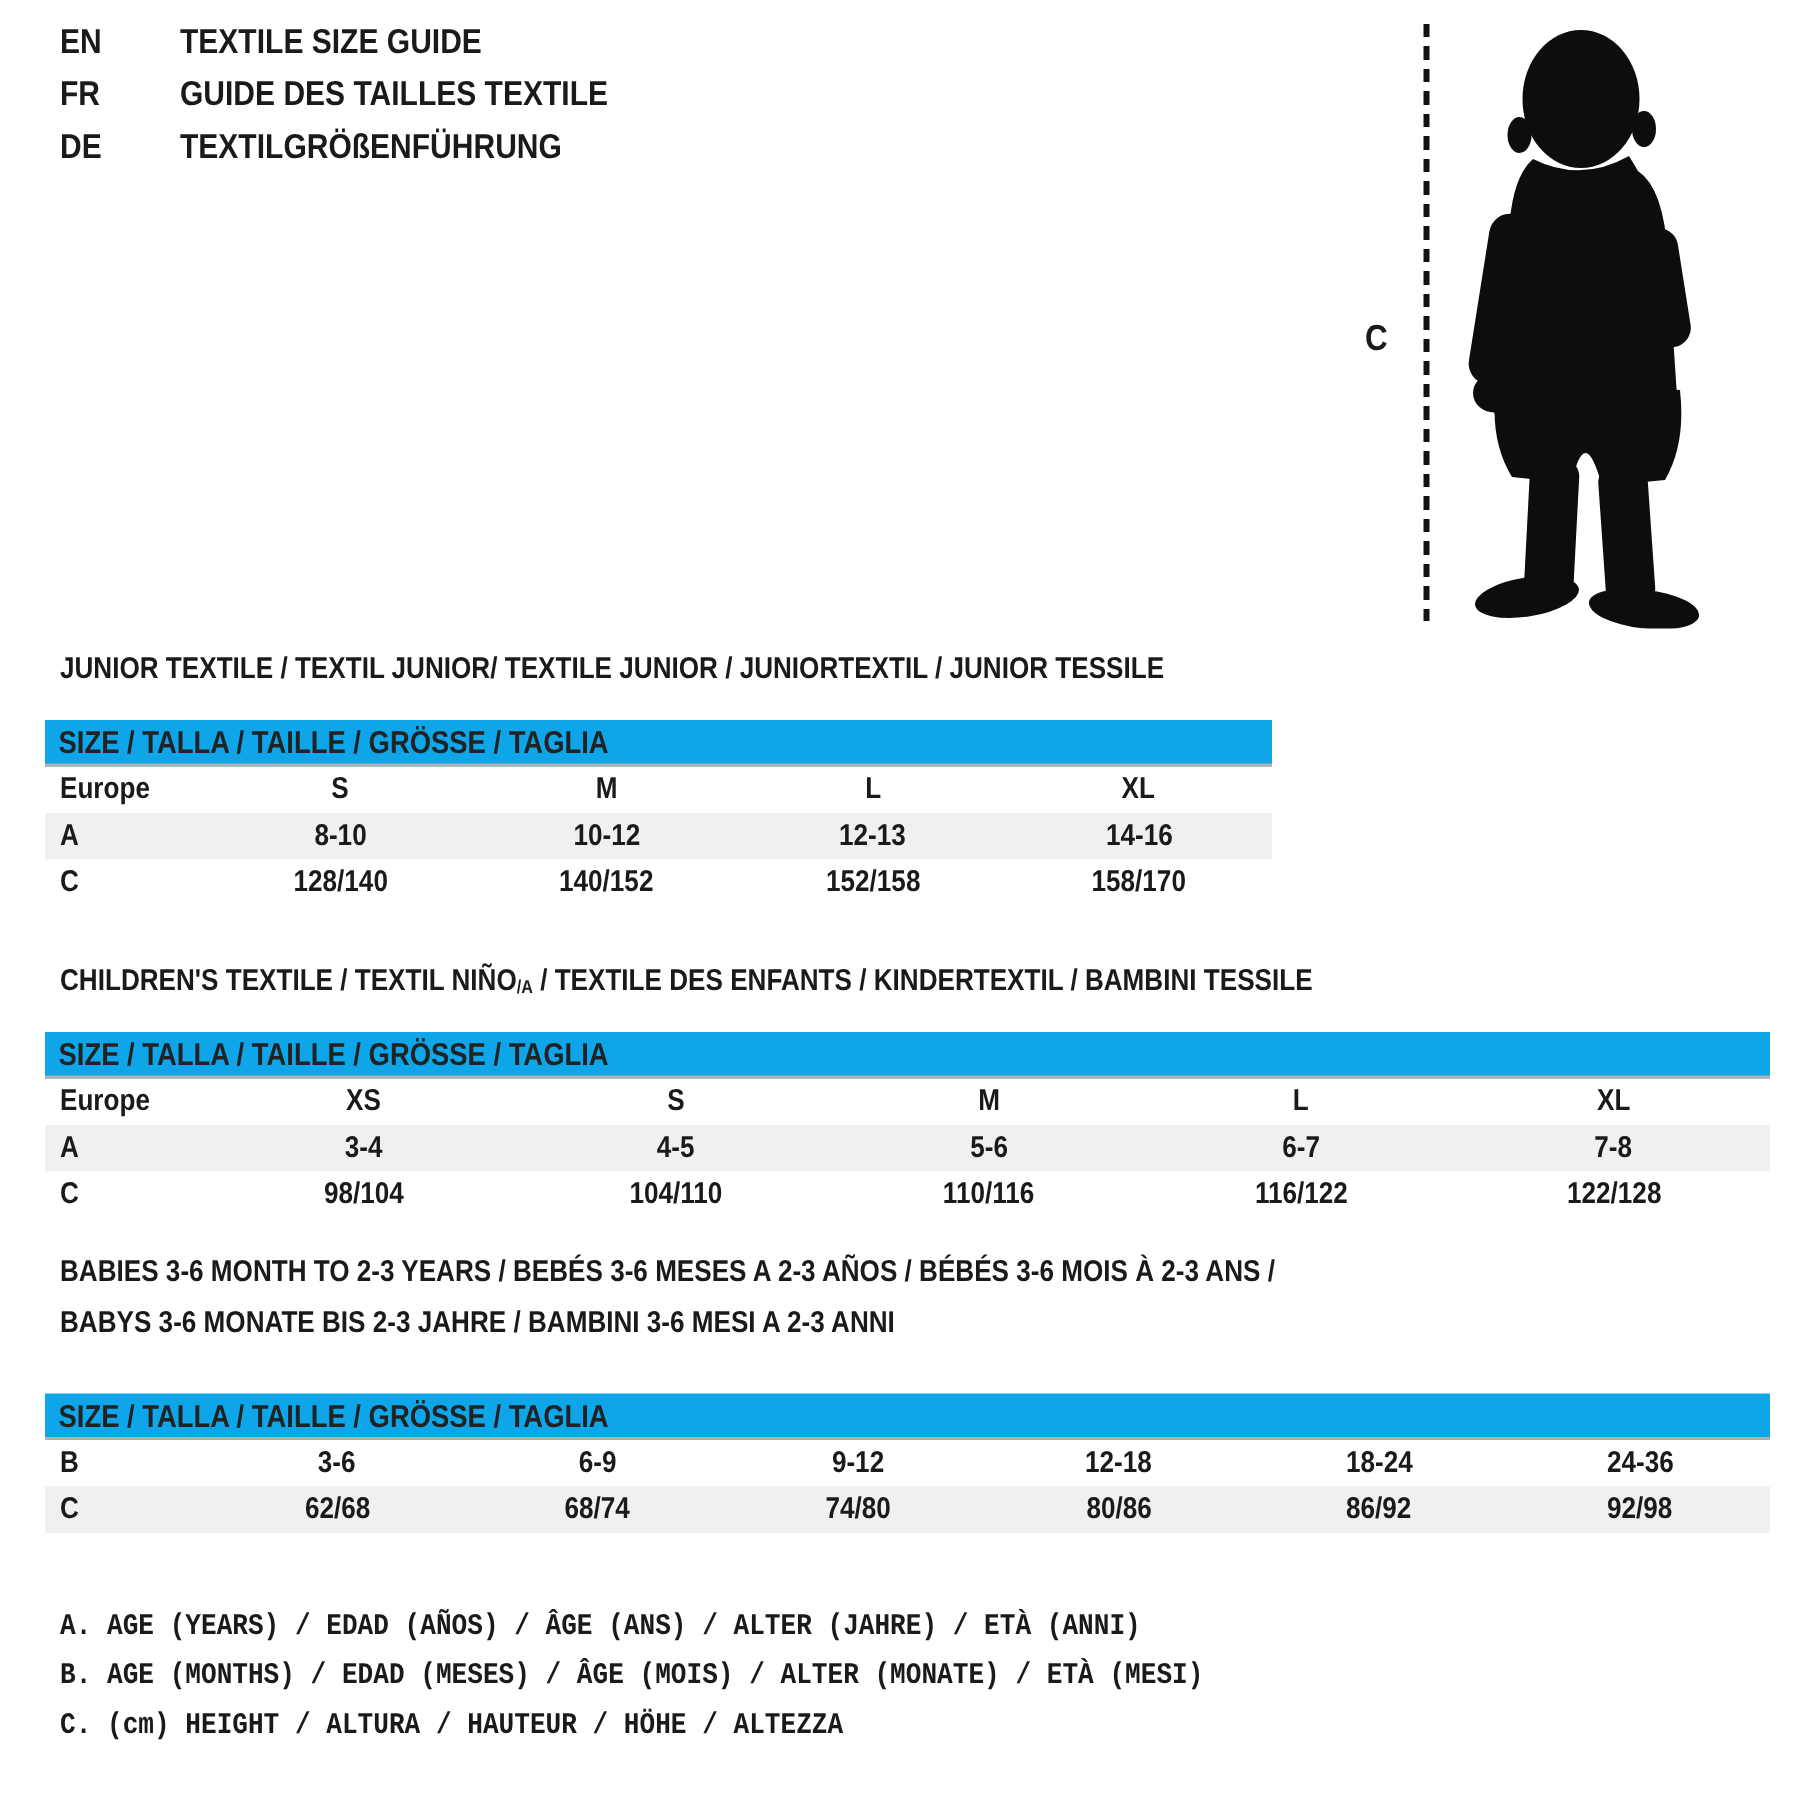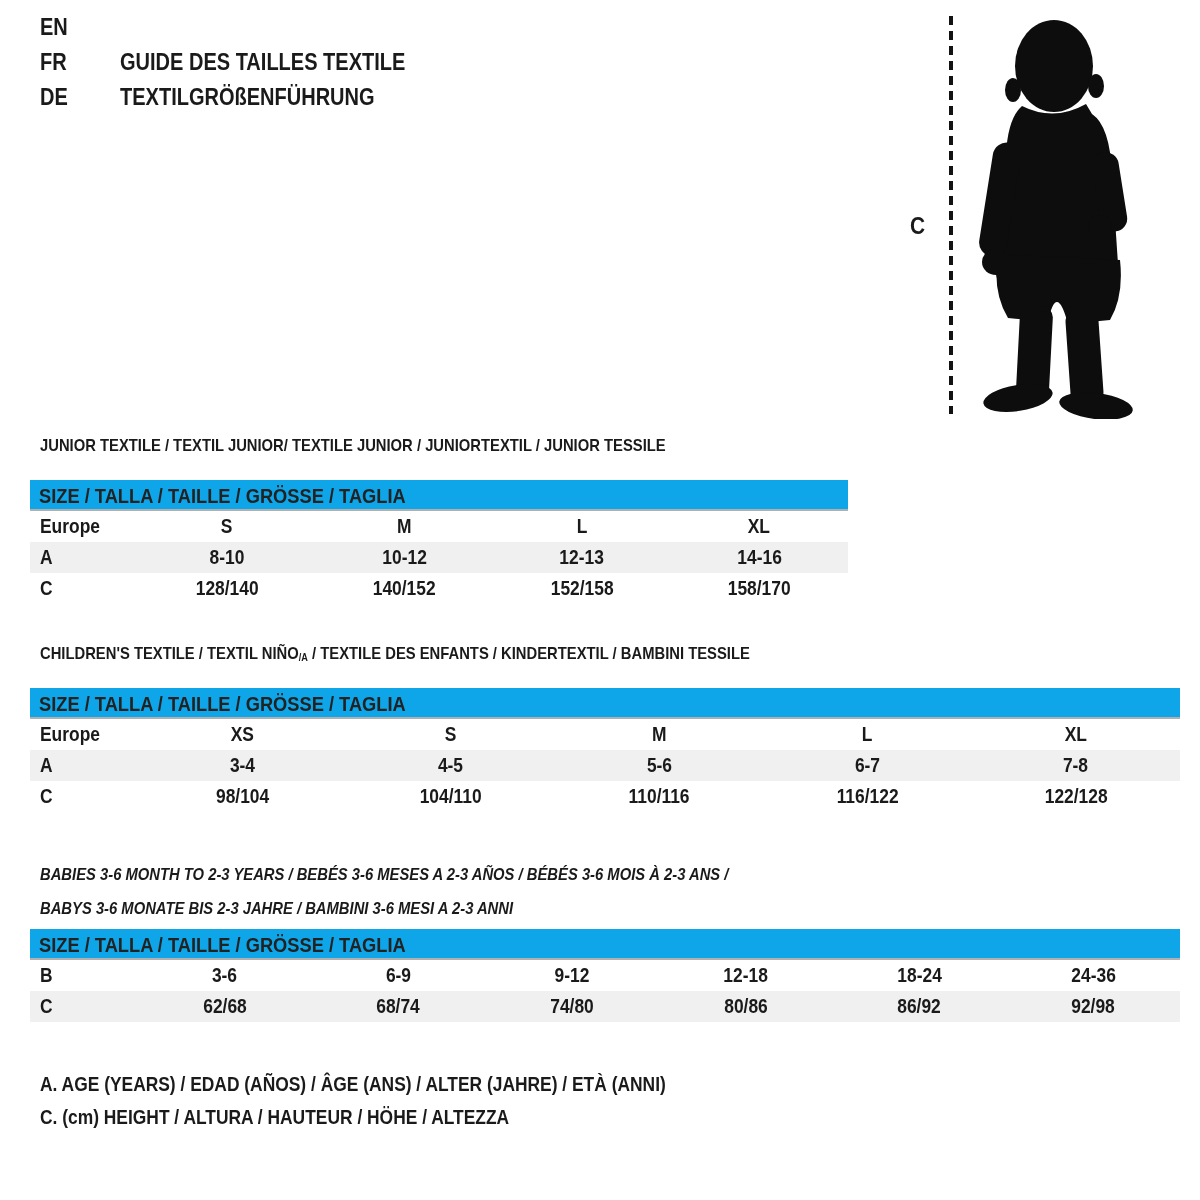--- a/index.html
+++ b/index.html
@@ -25,34 +25,35 @@
 
   
   .stable{position:absolute;}
   .sbar{height:31px;background:#0ea5e9;box-shadow:inset 0 -2px 0 #b0b0b0;
     display:flex;align-items:center;padding-left:9px;box-sizing:border-box;font-size:21px;color:#222;}
   .trow{display:flex;height:31px;align-items:center;font-size:20px;}
   .trow.alt{background:#f0f0f0;}
   .tlabel{width:108px;padding-left:10px;box-sizing:border-box;text-align:left;}
   .tcell{flex:1;text-align:center;}
 
-  .ttitle{position:absolute;font-size:17px;line-height:24px;white-space:nowrap;}
+  .ttitle{position:absolute;font-size:20px;line-height:24px;white-space:nowrap;}
   .ttitle.two-line{line-height:34px;}
   .sub{font-size:0.62em;position:relative;top:0.18em;}
 
   
   .legend{left:40px;top:1068px;}
-  .legend-line{height:33px;display:flex;align-items:center;font-size:20px;}
+  .legend-line{height:33px;display:flex;align-items:center;font-size:20px;font-family:Liberation Mono, monospace;}
 </style>
 </head>
 <body>
 
 <div class="abs lang-block">
   <div class="lang-row">
     <span class="lang-code"><span class="cx">EN</span></span>
+    <span><span class="cx">TEXTILE SIZE GUIDE</span></span>
   </div>
   <div class="lang-row">
     <span class="lang-code"><span class="cx">FR</span></span>
     <span><span class="cx">GUIDE DES TAILLES TEXTILE</span></span>
   </div>
   <div class="lang-row">
     <span class="lang-code"><span class="cx">DE</span></span>
     <span><span class="cx">TEXTILGRÖßENFÜHRUNG</span></span>
   </div>
 </div>
@@ -136,21 +137,21 @@
   <div class="trow">
     <div class="tlabel"><span class="cx">C</span></div>
     <div class="tcell"><span class="cxc">98/104</span></div>
     <div class="tcell"><span class="cxc">104/110</span></div>
     <div class="tcell"><span class="cxc">110/116</span></div>
     <div class="tcell"><span class="cxc">116/122</span></div>
     <div class="tcell"><span class="cxc">122/128</span></div>
   </div>
 </div>
 
-<div class="ttitle two-line" style="left:40px;top:858px;font-style:italic;">
+<div class="ttitle two-line" style="left:40px;top:831px;">
   <span class="cx">BABIES 3-6 MONTH TO 2-3 YEARS / BEBÉS 3-6 MESES A 2-3 AÑOS / BÉBÉS 3-6 MOIS À 2-3 ANS /</span><br>
   <span class="cx">BABYS 3-6 MONATE BIS 2-3 JAHRE / BAMBINI 3-6 MESI A 2-3 ANNI</span>
 </div>
 <div class="stable" style="left:30px;top:929px;width:1150px;">
   <div class="sbar">
     <span class="cx">SIZE / TALLA / TAILLE / GRÖSSE / TAGLIA</span>
   </div>
   <div class="trow">
     <div class="tlabel"><span class="cx">B</span></div>
     <div class="tcell"><span class="cxc">3-6</span></div>
@@ -169,15 +170,18 @@
     <div class="tcell"><span class="cxc">86/92</span></div>
     <div class="tcell"><span class="cxc">92/98</span></div>
   </div>
 </div>
 
 <div class="abs legend">
   <div class="legend-line">
       <span class="cx">A. AGE (YEARS) / EDAD (AÑOS) / ÂGE (ANS) / ALTER (JAHRE) / ETÀ (ANNI)</span>
     </div>
   <div class="legend-line">
+      <span class="cx">B. AGE (MONTHS) / EDAD (MESES) / ÂGE (MOIS) / ALTER (MONATE) / ETÀ (MESI)</span>
+    </div>
+  <div class="legend-line">
       <span class="cx">C. (cm) HEIGHT / ALTURA / HAUTEUR / HÖHE / ALTEZZA</span>
     </div>
 </div>
 
 </body></html>

